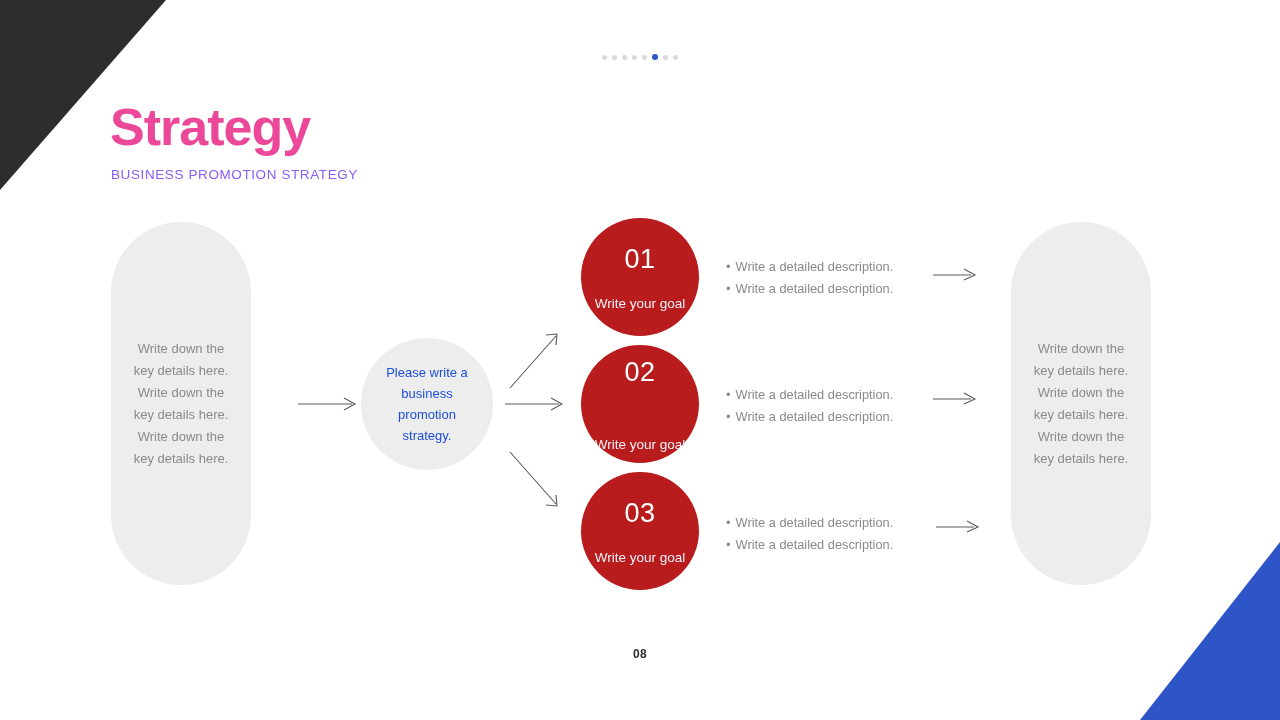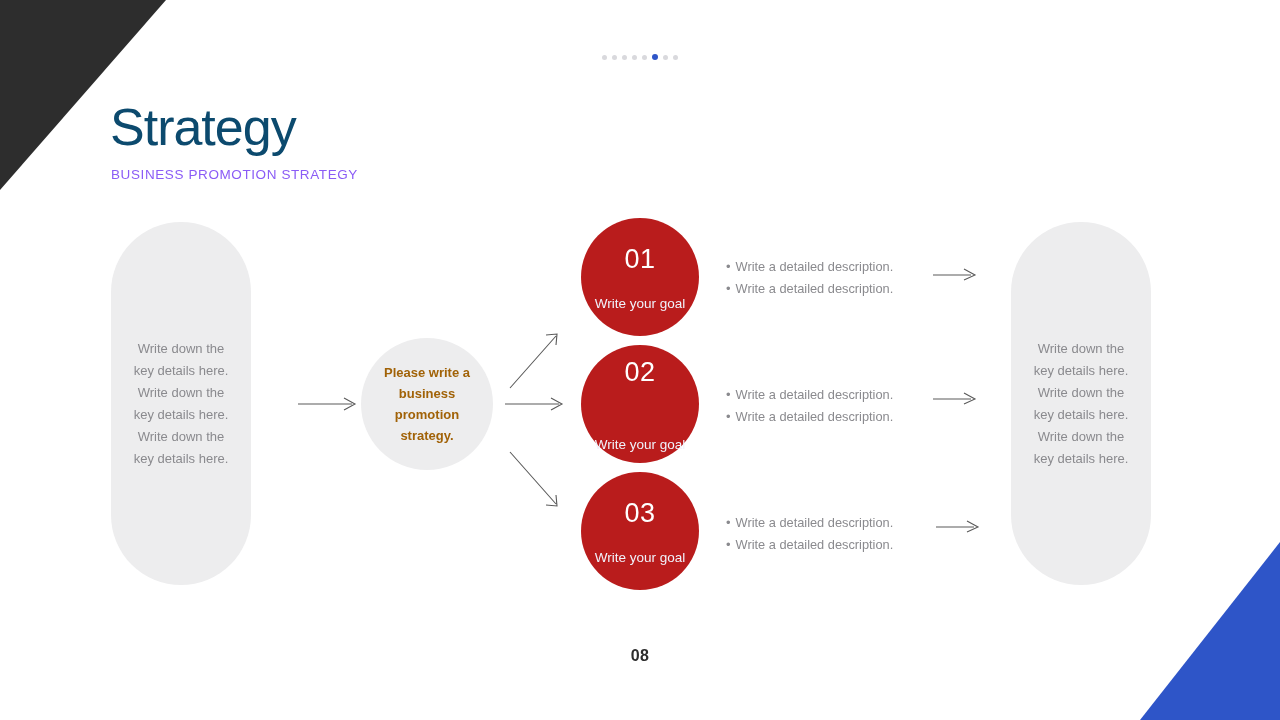--- a/index.html
+++ b/index.html
@@ -59,23 +59,23 @@
     width: 6px;
     height: 6px;
   }
 
   
   .title {
     position: absolute;
     left: 110px;
     top: 99px;
     font-size: 52px;
-    font-weight: normal;
+    font-weight: bold;
     letter-spacing: -1px;
-    color: #0c4a6e;
+    color: #ec4899;
     line-height: 1.1;
   }
   .subtitle {
     position: absolute;
     left: 111px;
     top: 167px;
     font-size: 13.5px;
     letter-spacing: 0.6px;
     color: #8b5cf6;
   }
@@ -111,24 +111,23 @@
     height: 132px;
     border-radius: 50%;
     background: #EDEDEE;
     display: flex;
     align-items: center;
     justify-content: center;
   }
   .center-text {
     font-size: 13px;
     line-height: 21px;
-    color: #a16207;
+    color: #1d4ed8;
     text-align: center;
     padding: 0 12px;
-    font-weight: bold;
   }
 
   
   .goal-circle {
     position: absolute;
     left: 581px;
     width: 118px;
     height: 118px;
     border-radius: 50%;
     background: #b91c1c;
@@ -180,21 +179,21 @@
   
   .arrow { position: absolute; }
 
   
   .page-num {
     position: absolute;
     left: 0;
     width: 1280px;
     top: 647px;
     text-align: center;
-    font-size: 16px;
+    font-size: 12px;
     font-weight: bold;
     color: #2d2d2d;
     letter-spacing: 0.4px;
   }
 </style>
 </head>
 <body>
 
 <div id="slide">
 

